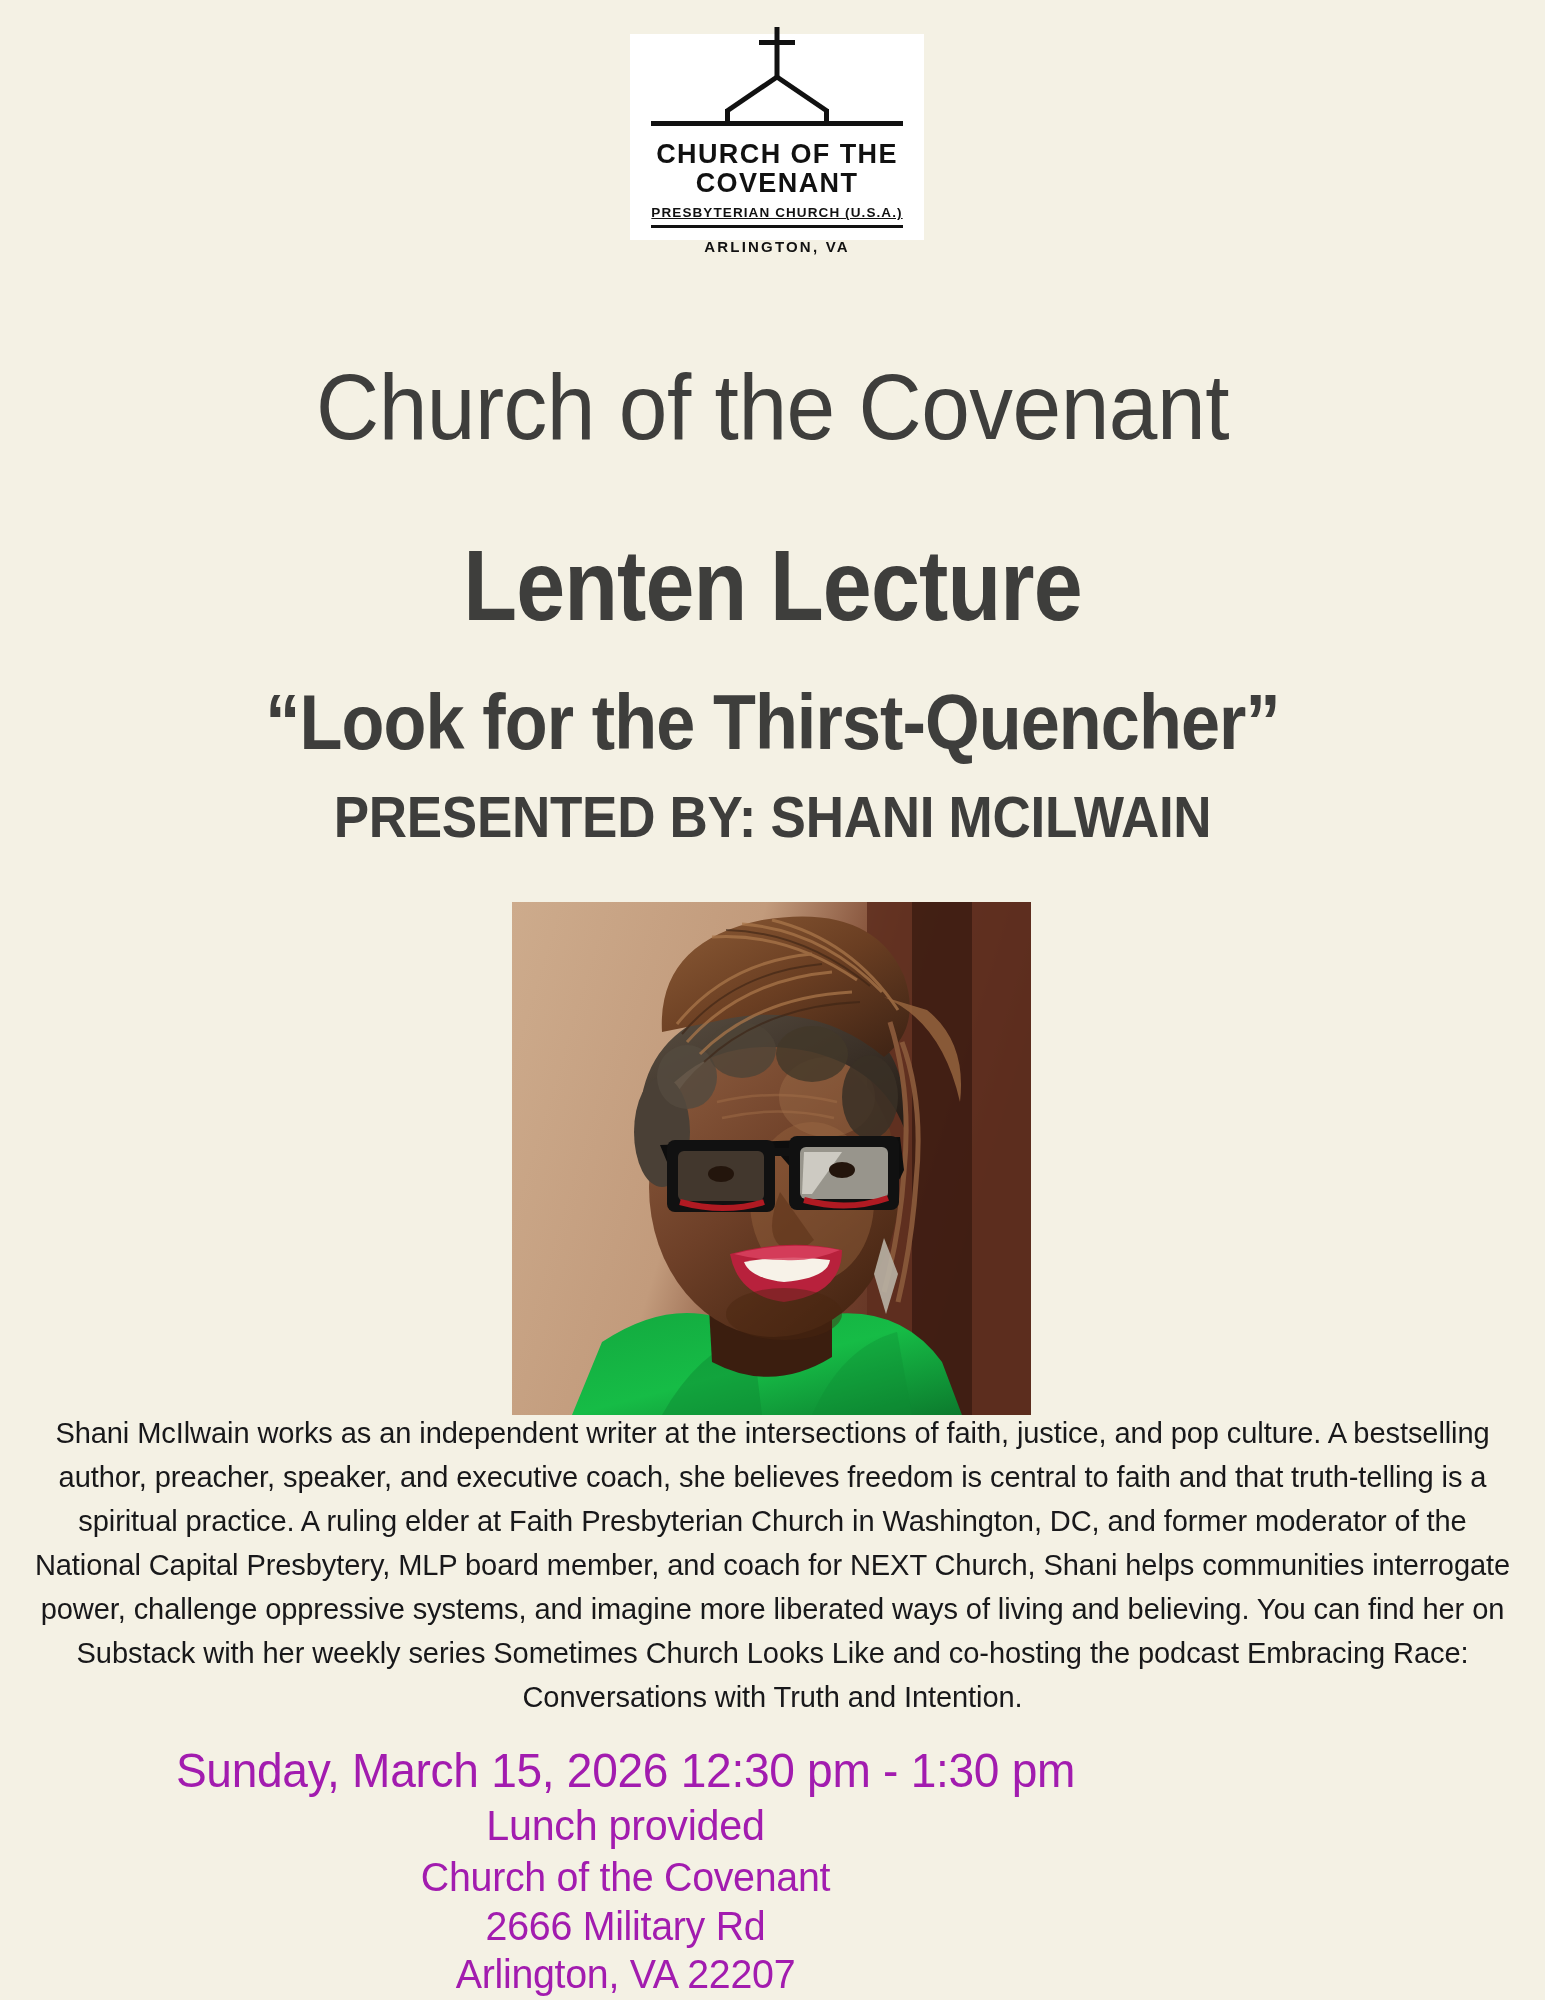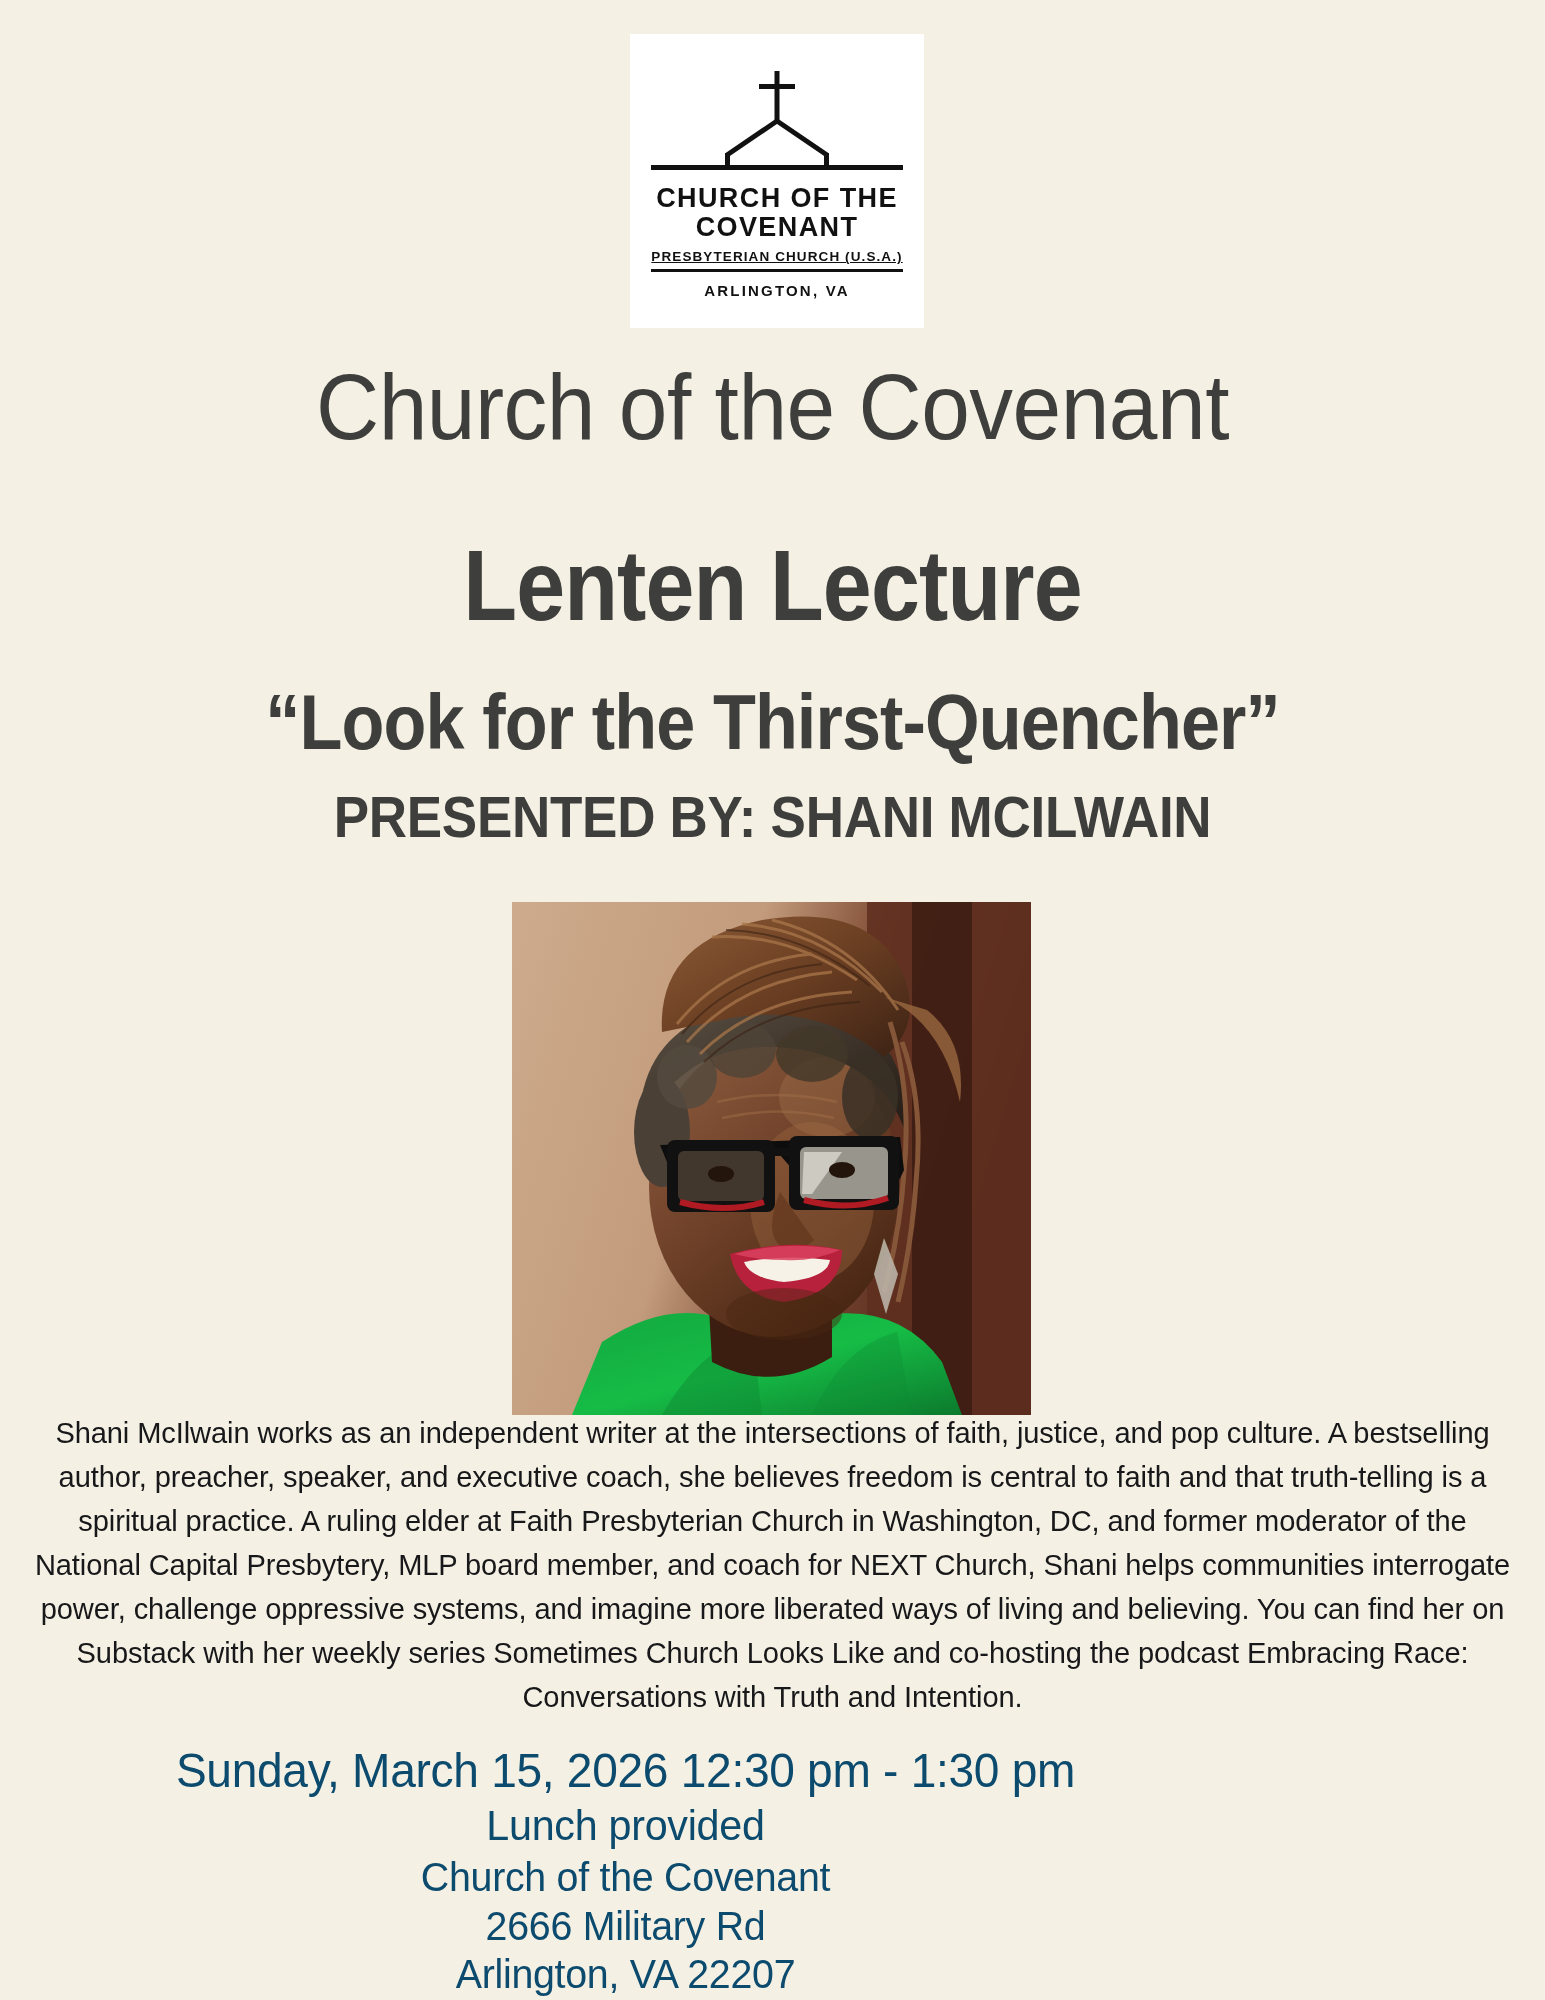--- a/index.html
+++ b/index.html
@@ -23,21 +23,21 @@
     height: 2000px;
     box-sizing: border-box;
   }
 
   
   .logo-box {
     position: absolute;
     left: 630px;
     top: 34px;
     width: 294px;
-    height: 294px;
+    height: 206px;
     background: #FFFFFF;
     display: flex;
     flex-direction: column;
     align-items: center;
     justify-content: center;
     box-sizing: border-box;
   }
   .logo-inner {
     width: 252px;
     display: flex;
@@ -175,21 +175,21 @@
     transform: scaleX(0.985);
   }
 
   
   .event {
     position: absolute;
     left: 0;
     top: 1742px;
     width: 1251px;
     text-align: center;
-    color: #0c4a6e;
+    color: #a21caf;
   }
   .event-datetime {
     font-size: 48px;
     line-height: 57px;
     font-weight: 400;
     letter-spacing: -0.3px;
     transform: scaleX(0.96);
   }
   .event-lunch {
     font-size: 43px;

